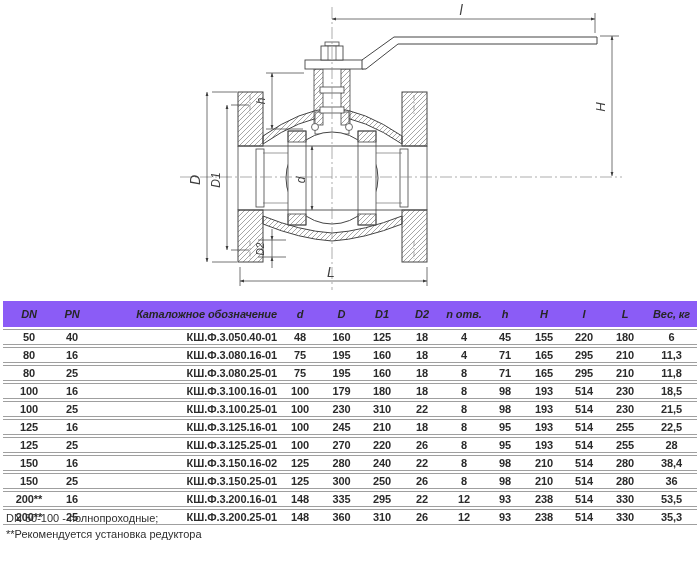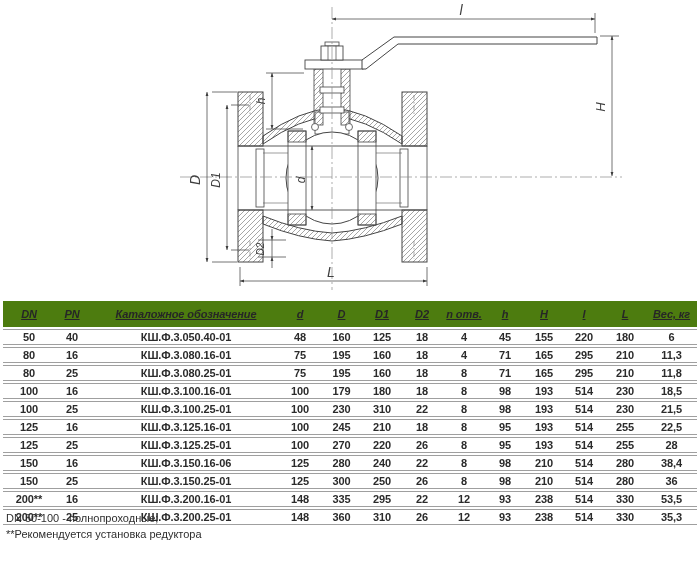--- a/index.html
+++ b/index.html
@@ -8,29 +8,29 @@
     font-family:"Liberation Sans",sans-serif;color:#2d2d2d;
   }
   #drawing{position:absolute;top:0;left:0;}
   .dimlbl{font-family:"Liberation Sans",sans-serif;font-style:italic;fill:#3f3f3f;}
   #spec-table{
     position:absolute;top:299px;left:3px;width:694px;
     border-collapse:separate;border-spacing:0 2px;
     font-size:11px;letter-spacing:-0.1px;table-layout:fixed;
   }
   #spec-table thead th{
-    background:#4d7c0f;color:#262626;font-style:italic;font-weight:bold;
-    height:26px;padding:0 2px;text-align:center;white-space:nowrap;overflow:hidden;text-decoration:underline;
+    background:#8b5cf6;color:#262626;font-style:italic;font-weight:bold;
+    height:26px;padding:0 2px;text-align:center;white-space:nowrap;overflow:hidden;
   }
   #spec-table tbody td{
     border-top:1px solid #9f9f9f;border-bottom:1px solid #9f9f9f;
     text-align:center;font-weight:bold;color:#2b2b2b;
     height:12px;padding:1px 2px;white-space:nowrap;overflow:hidden;
   }
-  #spec-table .left{text-align:center;padding-left:6px;}
+  #spec-table .left{text-align:right;padding-left:6px;}
   #notes{position:absolute;left:6px;top:510px;font-size:11px;line-height:16px;color:#2e2e2e;}
   #notes p{margin:0;}
 </style>
 </head>
 <body>
 
 <svg id="drawing" width="700" height="298" viewBox="0 0 700 298" xmlns="http://www.w3.org/2000/svg">
   <defs>
     <pattern id="h4" patternUnits="userSpaceOnUse" width="5" height="5">
       <path d="M0,5 L5,0" stroke="#6a6a6a" stroke-width="0.6" fill="none"></path>
@@ -293,21 +293,21 @@
         <td>8</td>
         <td>95</td>
         <td>193</td>
         <td>514</td>
         <td>255</td>
         <td>28</td>
       </tr>
       <tr>
         <td>150</td>
         <td>16</td>
-        <td class="left">КШ.Ф.3.150.16-06</td>
+        <td class="left">КШ.Ф.3.150.16-02</td>
         <td>125</td>
         <td>280</td>
         <td>240</td>
         <td>22</td>
         <td>8</td>
         <td>98</td>
         <td>210</td>
         <td>514</td>
         <td>280</td>
         <td>38,4</td>

